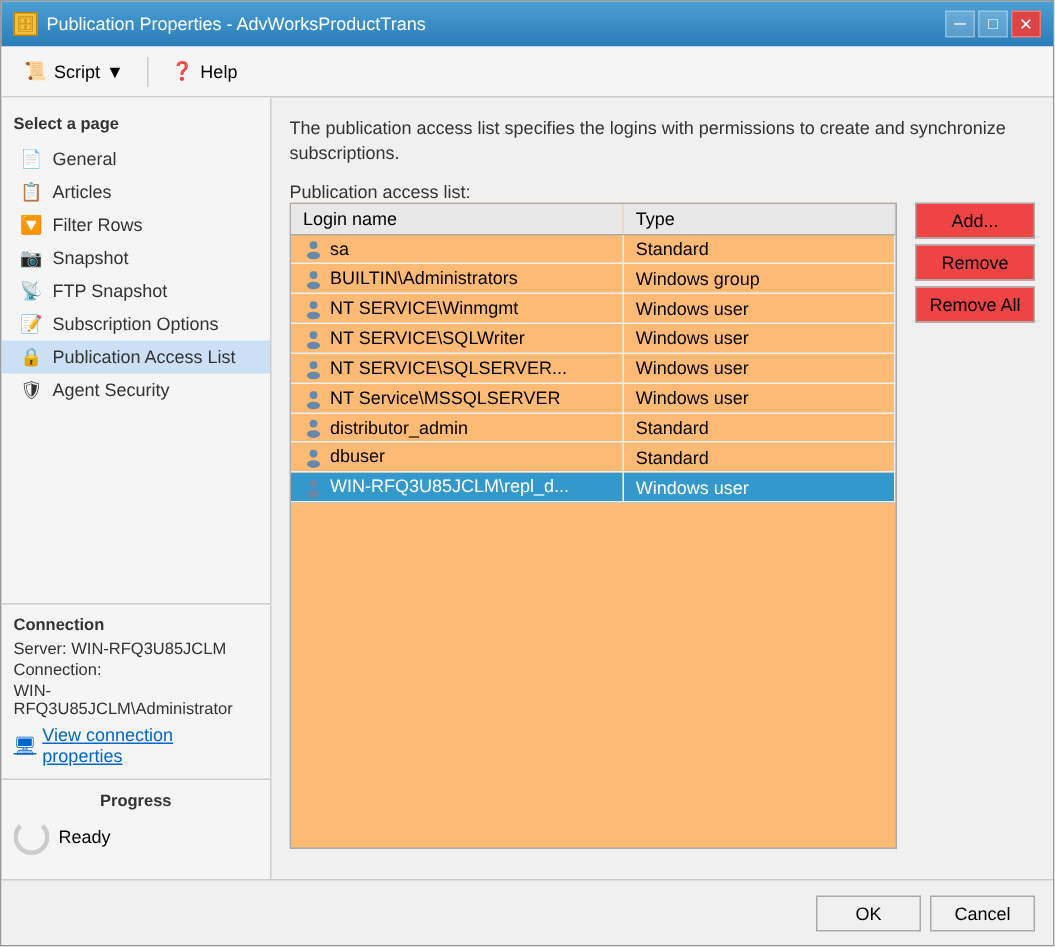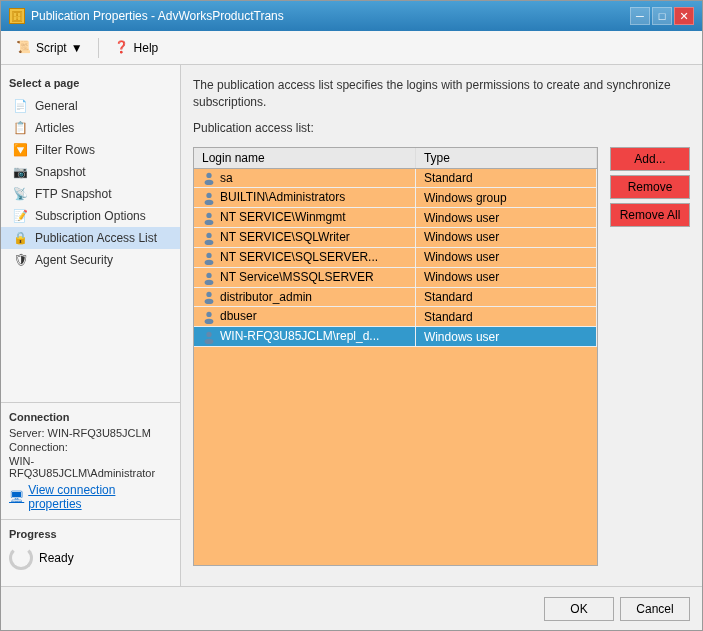--- a/index.html
+++ b/index.html
@@ -27,28 +27,28 @@
     .sidebar-item { display: flex; align-items: center; gap: 6px; padding: 3px 8px 3px 12px; cursor: pointer; color: #333; }
     .sidebar-item.active { background: #cce0f5; }
     .sidebar-item-icon { width: 16px; height: 16px; flex-shrink: 0; display: flex; align-items: center; justify-content: center; font-size: 12px; }
     .sidebar-item-label { font-size: 12px; }
 
     .sidebar-section { margin-top: auto; border-top: 1px solid #ccc; padding: 8px; }
     .sidebar-section-title { font-weight: bold; font-size: 11px; color: #333; margin-bottom: 4px; }
     .sidebar-section-text { font-size: 11px; color: #333; margin-bottom: 2px; }
     .sidebar-link { color: #0066cc; text-decoration: underline; cursor: pointer; font-size: 11px; display: flex; align-items: center; gap: 4px; margin-top: 4px; }
 
-    .progress-section { border-top: 1px solid #ccc; padding: 8px; }
+    .progress-section { border-top: 1px solid #ccc; padding: 8px; text-align: center; }
     .progress-title { font-weight: bold; font-size: 11px; color: #333; margin-bottom: 6px; }
     .progress-ready { display: flex; align-items: center; gap: 6px; }
     .progress-spinner { width: 24px; height: 24px; border-radius: 50%; border: 3px solid #ccc; border-top-color: transparent; display: inline-block; }
 
     .content { flex: 1; padding: 12px; display: flex; flex-direction: column; overflow: hidden; }
     .content-desc { font-size: 12px; color: #333; margin-bottom: 10px; line-height: 1.4; }
-    .content-label { font-size: 12px; color: #333; margin-bottom: 12px; font-weight: normal; }
+    .content-label { font-size: 12px; color: #333; margin-bottom: 0; font-weight: normal; }
 
     .table-container { flex: 1; border: 1px solid #aaa; background: #fdba74; overflow: auto; margin-bottom: 8px; }
     table { width: 100%; border-collapse: collapse; }
     table th { background: #e8e8e8; border-bottom: 1px solid #aaa; border-right: 1px solid #ddd; padding: 3px 8px; text-align: left; font-weight: normal; font-size: 12px; position: sticky; top: 0; }
     table td { padding: 2px 8px; border-bottom: 1px solid #eee; border-right: 1px solid #eee; font-size: 12px; }
     table tr.selected { background: #3399cc; color: white; }
     table tr.selected td { color: white; }
 
     .content-with-buttons { display: flex; gap: 12px; flex: 1; overflow: hidden; }
     .table-section { flex: 1; overflow: hidden; display: flex; flex-direction: column; }

